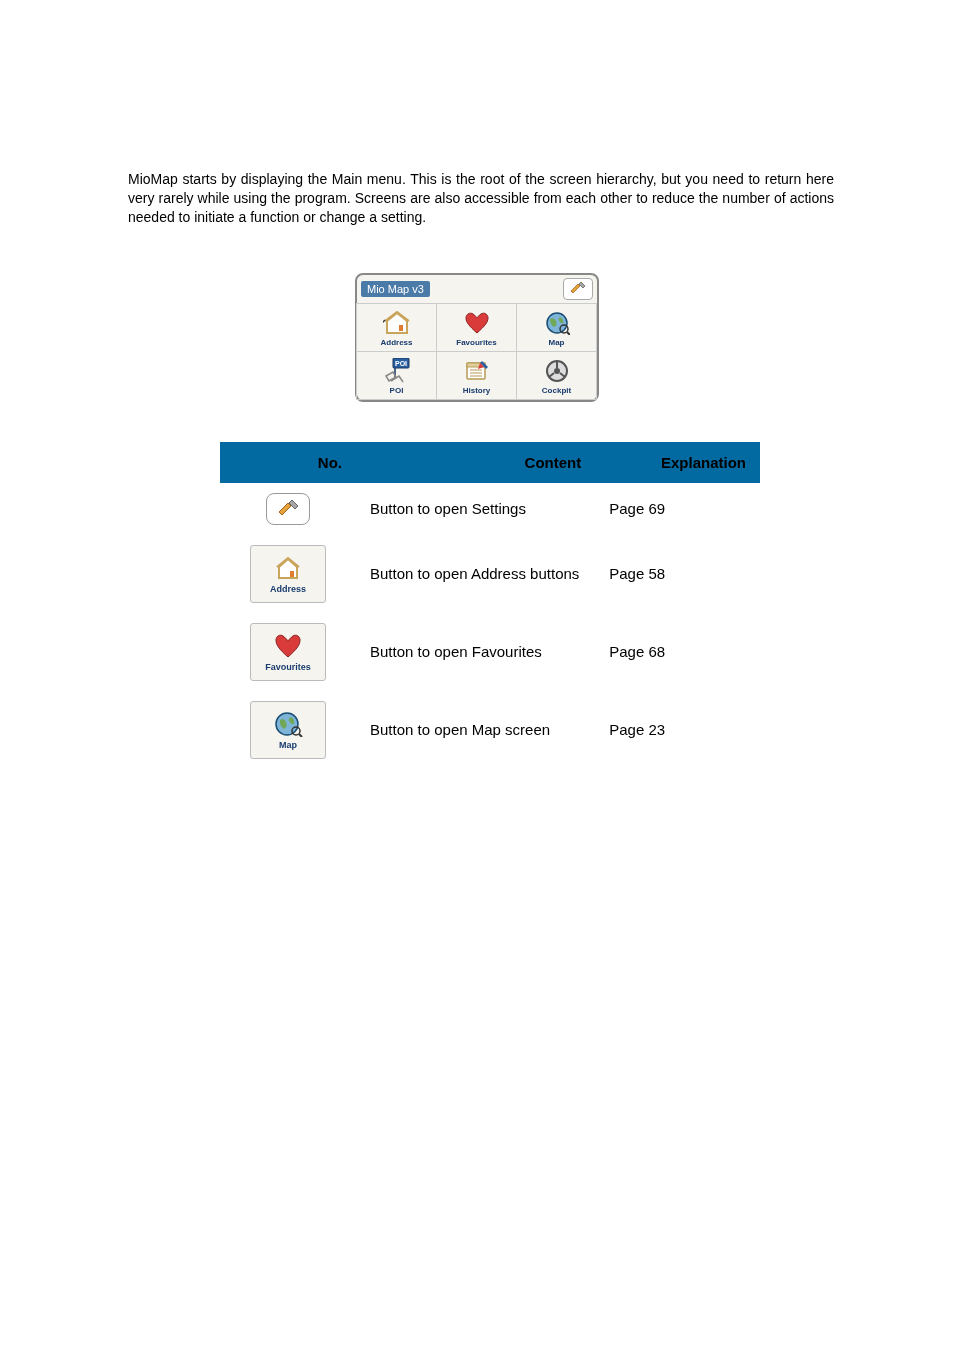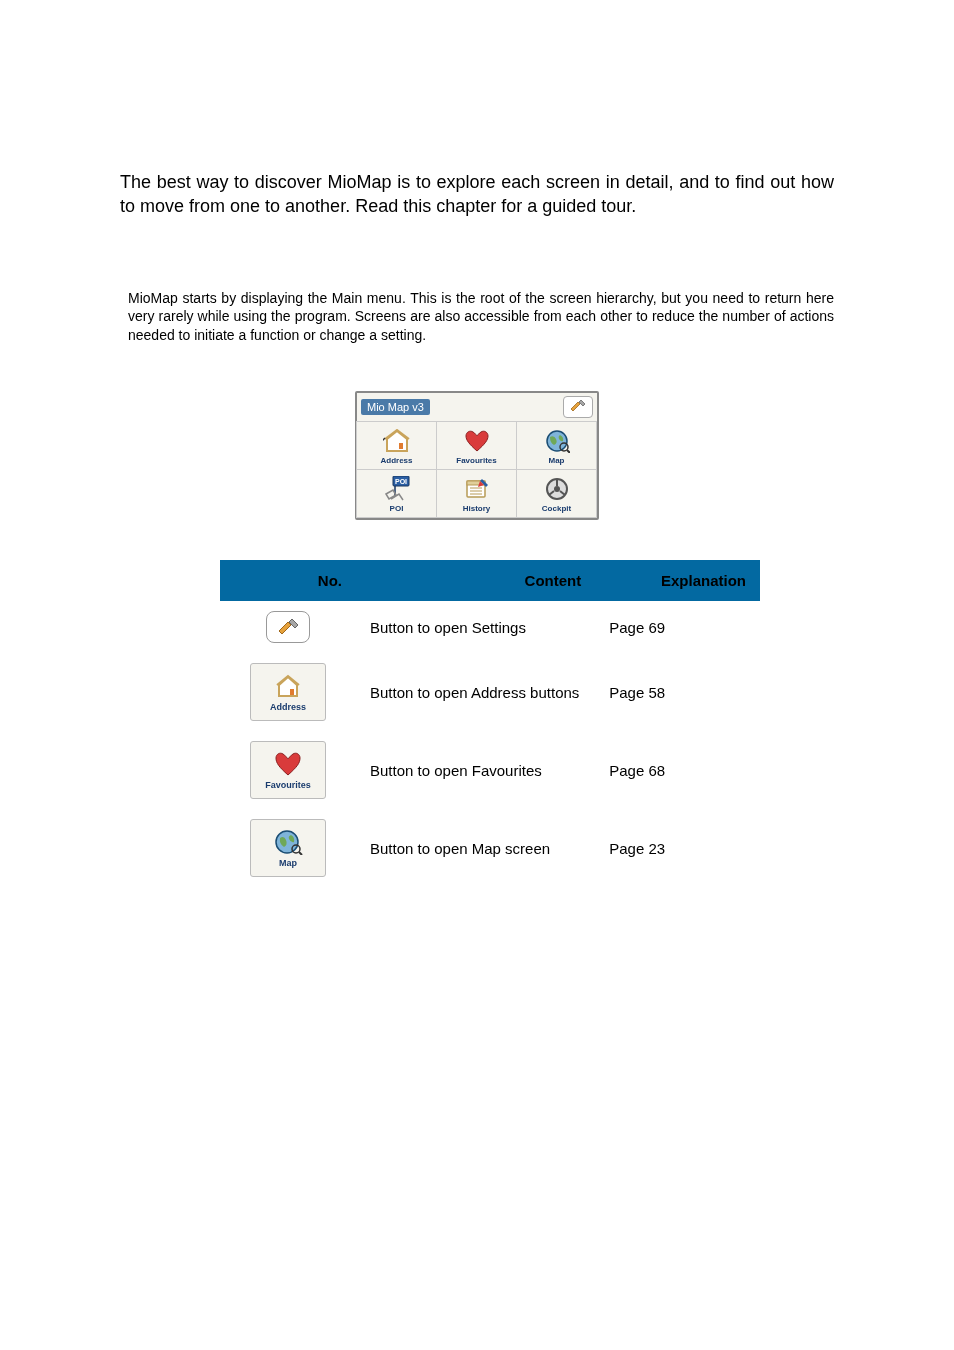--- a/index.html
+++ b/index.html
@@ -38,21 +38,21 @@
     text-align: justify;
     margin: 0 0 14px 8px;
   }
   .spacer-sm { height: 12px; }
 
   
   .menu-figure {
     width: 240px;
     margin: 20px auto 40px auto;
     border: 2px solid #888;
-    border-radius: 2px;
+    border-radius: 8px;
     background: #f5f4ee;
     font-family: Tahoma, Arial, sans-serif;
   }
   .menu-titlebar {
     display: flex;
     align-items: center;
     justify-content: space-between;
     padding: 3px 4px;
     border-bottom: 1px solid #ccc;
   }
@@ -161,21 +161,20 @@
     color: #1a3c6e;
     margin-top: 2px;
   }
 </style>
 </head>
 <body>
 
 <div class="page">
 
 
-  <p class="body-text">The best way to discover MioMap is to explore each screen in detail, and to find out how to move from one to another. Read this chapter for a guided tour.</p>
 
 
   <p class="para">MioMap starts by displaying the Main menu. This is the root of the screen hierarchy, but you need to return here very rarely while using the program. Screens are also accessible from each other to reduce the number of actions needed to initiate a function or change a setting.</p>
   <div class="spacer-sm"></div>
 
   <div class="menu-figure">
     <div class="menu-titlebar">
       <span class="menu-title-chip">Mio Map v3</span>
       <span class="menu-settings-btn">
         <span>

